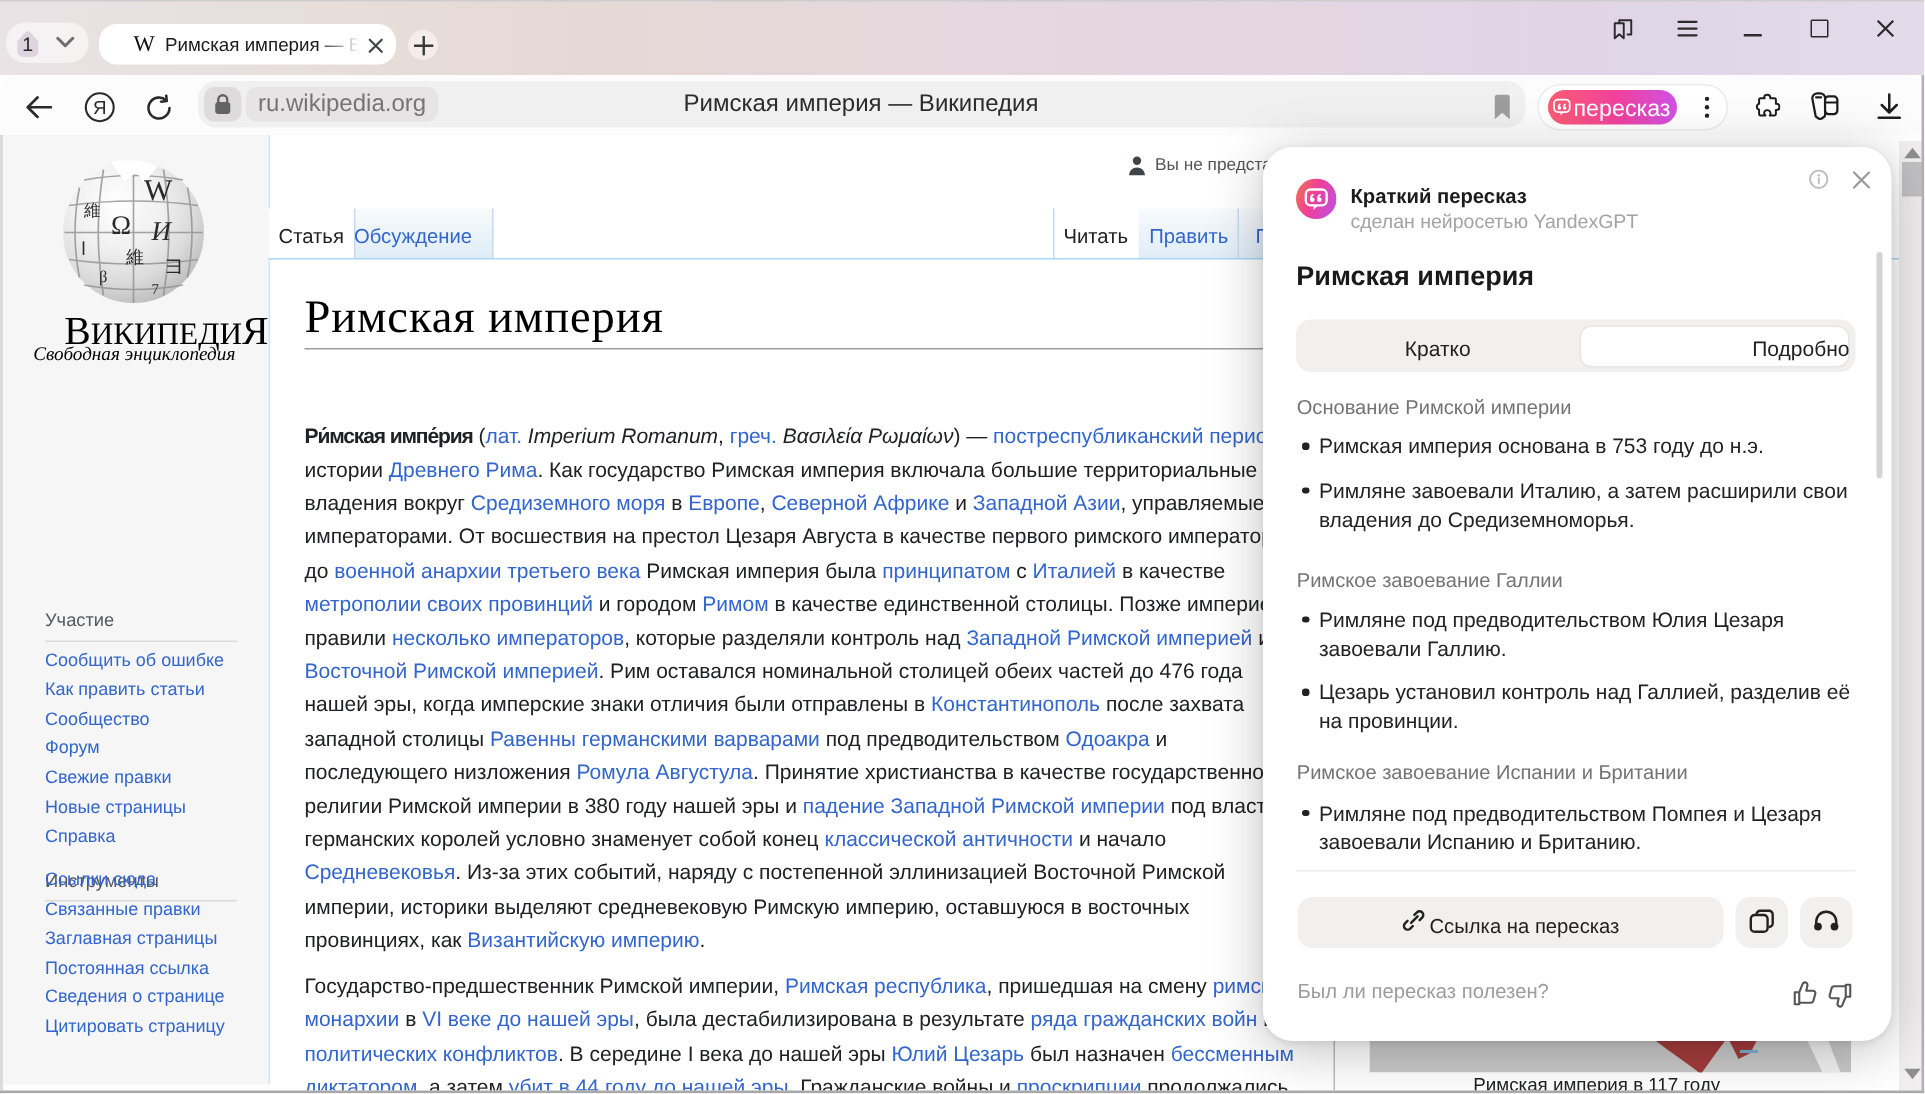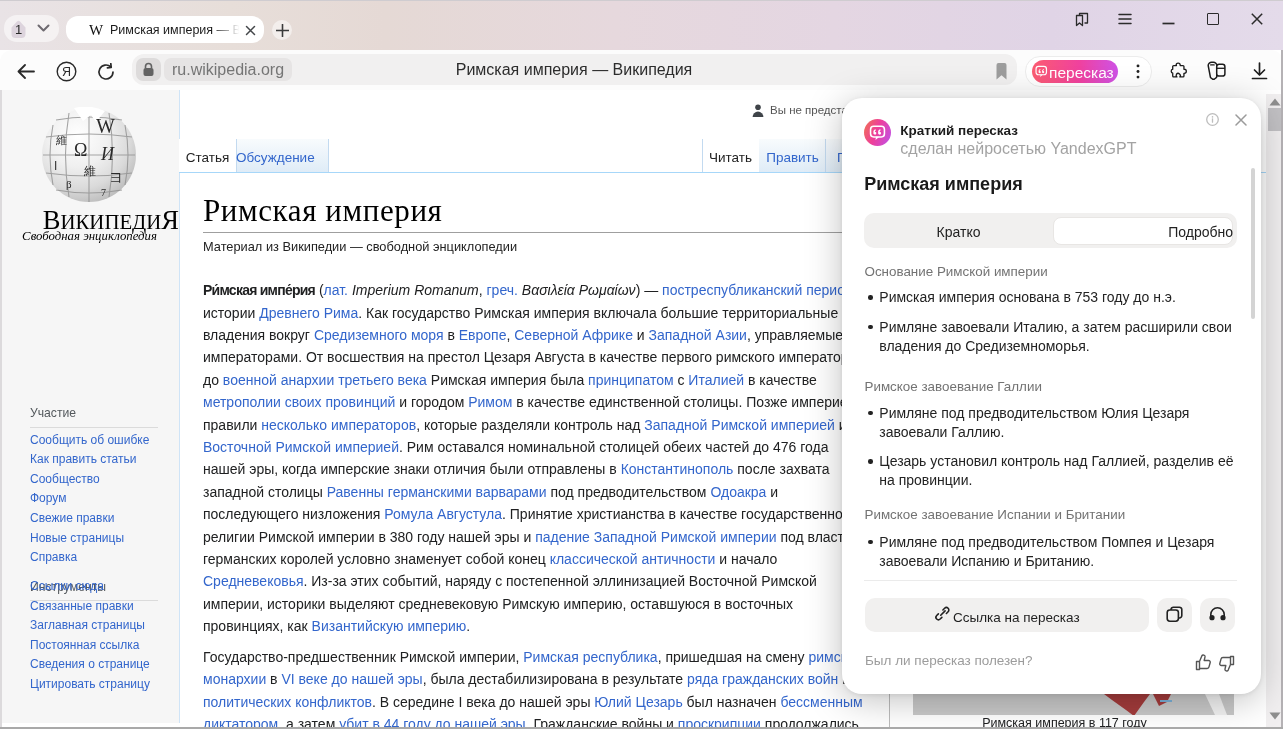--- a/index.html
+++ b/index.html
@@ -186,21 +186,20 @@
  <div class="abs" style="left:826px;top:49px;width:76px;height:32.5px;background:linear-gradient(180deg,#f8fbfd,#dfecf7);border-right:1px solid #c3daf0"></div>
  <div class="abs" style="left:702px;top:49px;width:56.5px;height:33px;background:#fff;border-left:1px solid #c3daf0"></div>
  <div class="abs nw" style="left:702px;top:60px;width:57px;text-align:center;font-size:13.5px;color:#222">Читать</div>
  <div class="abs nw" style="left:758.5px;top:60px;width:68px;text-align:center;font-size:13.5px;color:#3366cc">Править</div>
  <div class="abs nw" style="left:837px;top:60px;font-size:13.5px;color:#3366cc">Просмотр</div>
 </div>
 
 <div class="abs" style="left:0;top:90px;width:1266px;height:637px;overflow:hidden">
  <div class="abs nw" style="left:203px;top:104px;font-family:'Liberation Serif',serif;font-size:31px;line-height:33px;letter-spacing:0.6px;color:#000">Римская империя</div>
  <div class="abs" style="left:203px;top:142px;width:1042px;height:1px;background:#9f9f9f"></div>
- <div class="abs nw" style="left:203px;top:149.4px;font-size:12.8px;color:#222">Материал из Википедии — свободной энциклопедии</div>
  <div class="abs nw" id="p1" style="left:203px;top:189.1px;font-size:14px;line-height:22.4px;color:#202122">
 <b>Ри́мская импе́рия</b> (<a class="wlink" href="#">лат.</a> <i>Imperium Romanum</i>, <a class="wlink" href="#">греч.</a> <i>Βασιλεία Ρωμαίων</i>) — <a class="wlink" href="#">постреспубликанский период</a><br>
 истории <a class="wlink" href="#">Древнего Рима</a>. Как государство Римская империя включала большие территориальные<br>
 владения вокруг <a class="wlink" href="#">Средиземного моря</a> в <a class="wlink" href="#">Европе</a>, <a class="wlink" href="#">Северной Африке</a> и <a class="wlink" href="#">Западной Азии</a>, управляемые<br>
 императорами. От восшествия на престол Цезаря Августа в качестве первого римского императора<br>
 до <a class="wlink" href="#">военной анархии третьего века</a> Римская империя была <a class="wlink" href="#">принципатом</a> с <a class="wlink" href="#">Италией</a> в качестве<br>
 <a class="wlink" href="#">метрополии своих провинций</a> и городом <a class="wlink" href="#">Римом</a> в качестве единственной столицы. Позже империей<br>
 правили <a class="wlink" href="#">несколько императоров</a>, которые разделяли контроль над <a class="wlink" href="#">Западной Римской империей</a> и<br>
 <a class="wlink" href="#">Восточной Римской империей</a>. Рим оставался номинальной столицей обеих частей до 476 года<br>
 нашей эры, когда имперские знаки отличия были отправлены в <a class="wlink" href="#">Константинополь</a> после захвата<br>
@@ -248,21 +247,21 @@
             <stop offset="100%" stop-color="#c44fe0"></stop>
   </linearGradient>
         </defs>
   <circle cx="14" cy="14" r="14" fill="url(#pg)"></circle>
   <rect x="6.8" y="7.6" width="14.4" height="11" rx="3.2" fill="none" stroke="#fff" stroke-width="1.6"></rect>
   <path d="M12.5,18.3 l-0.6,3.4 4,-3.4 z" fill="#fff"></path>
   <path d="M9.8,14.2 q-0.5,-2.9 2.1,-3.7 l0.5,1.1 q-1.3,0.7 -1.1,1.5 a1.55,1.55 0 1 1 -1.5,1.1 z" fill="#fff"></path>
   <path d="M14.7,14.2 q-0.5,-2.9 2.1,-3.7 l0.5,1.1 q-1.3,0.7 -1.1,1.5 a1.55,1.55 0 1 1 -1.5,1.1 z" fill="#fff"></path>
  </svg>
  <div class="abs nw" style="left:58.3px;top:25.3px;font-size:13.5px;font-weight:bold;color:#1c1c1c">Краткий пересказ</div>
- <div class="abs nw" style="left:58.3px;top:42px;font-size:16px;color:#a3a3a3">сделан нейросетью YandexGPT</div>
+ <div class="abs nw" style="left:58.3px;top:42px;font-size:13px;color:#a3a3a3">сделан нейросетью YandexGPT</div>
  <svg class="abs" style="left:364px;top:15px" width="13" height="13" viewBox="0 0 13 13">
   <circle cx="6.5" cy="6.5" r="5.8" fill="none" stroke="#bdbdbd" stroke-width="1.3"></circle>
   <path d="M6.5,5.8 v3.4" stroke="#bdbdbd" stroke-width="1.3" stroke-linecap="round"></path>
         <circle cx="6.5" cy="3.9" r="0.8" fill="#bdbdbd"></circle>
  </svg>
  <svg class="abs" style="left:393px;top:15.5px" width="12" height="12" viewBox="0 0 12 12">
   <path d="M1,1 L11,11 M11,1 L1,11" stroke="#9b9b9b" stroke-width="1.5" stroke-linecap="round"></path>
  </svg>
  <div class="abs nw" style="left:22.2px;top:73.8px;font-size:18px;font-weight:600;line-height:24px;color:#1a1a1a">Римская империя</div>
  <div class="abs" style="left:22px;top:115px;width:373px;height:35px;border-radius:10px;background:#f1f0ef"></div>

